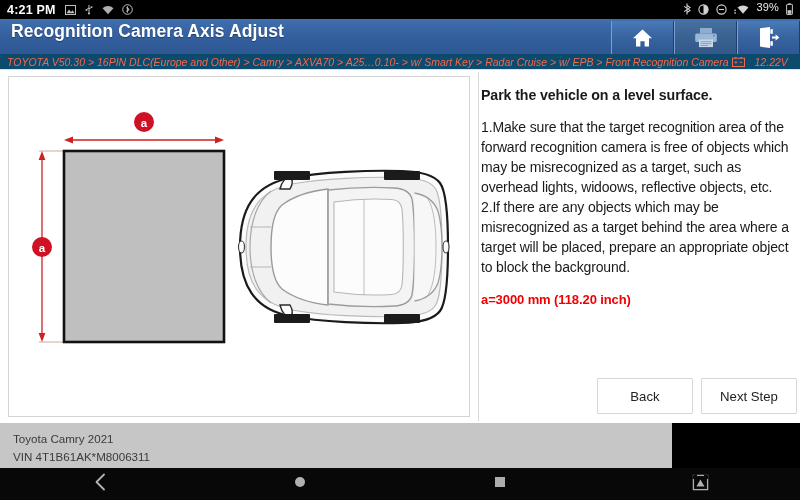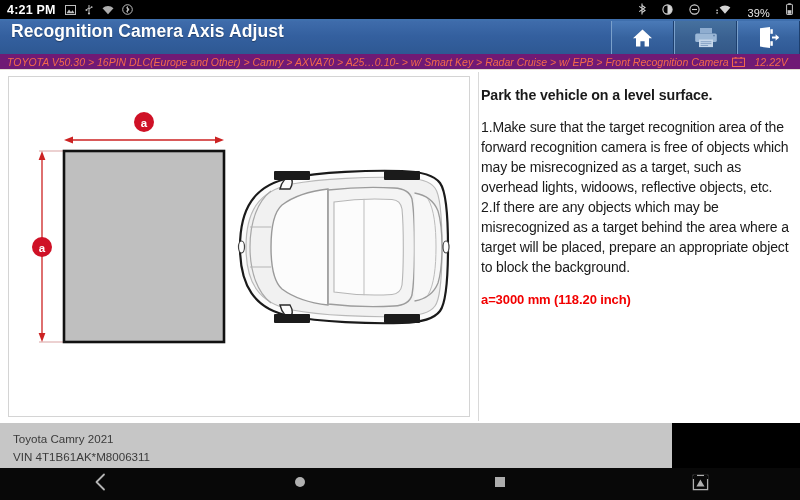--- a/index.html
+++ b/index.html
@@ -13,21 +13,21 @@
 
   
   .statusbar {
     position: absolute; left: 0; top: 0; width: 800px; height: 19px;
     background: #000; display: flex; align-items: center;
     padding: 0 7px; color: #fff;
   }
   .sb-time { font-size: 12.5px; font-weight: 700; letter-spacing: .2px; margin-right: 9px; }
   .sb-left-icons { display: flex; align-items: center; gap: 8px; }
   .sb-spacer { flex: 1; }
-  .sb-right-icons { display: flex; align-items: flex-end; gap: 16px; }
+  .sb-right-icons { display: flex; align-items: flex-start; gap: 7px; }
   .sb-pct { font-size: 11px; color: #e9e9e9; letter-spacing: .2px; }
   .sbico { display: block; opacity: .92; }
 
   
   .sb-underline {
     position: absolute; left: 0; top: 19px; width: 800px; height: 2px;
     background: #3f6fad;
   }
 
   
@@ -48,21 +48,21 @@
     border-left: 1px solid #7aa0cb; border-right: 1px solid #1d3f6e;
   }
   .tbtn.disabled {
     background: linear-gradient(180deg,#46719f 0%, #3a6191 50%, #335887 100%);
   }
   .tbtn svg { display: block; }
 
   
   .breadcrumb {
     position: absolute; left: 0; top: 54px; width: 800px; height: 16px;
-    background: #701a75;
+    background: #0c4a6e;
     display: flex; align-items: center;
     border-bottom: 1px solid #e3e0d4;
   }
   .crumb-text {
     color: #f4694b; font-size: 10.5px; font-style: italic;
     margin-left: 7px; white-space: nowrap; font-weight: 500;
   }
   .crumb-batt { margin-left: 3px; display: flex; align-items: center; }
   .crumb-volt {
     color: #f4694b; font-size: 10.5px; font-style: italic; margin-left: 10px; font-weight: 500;
@@ -332,20 +332,24 @@
 
     <div class="vdivider"></div>
 
     <div class="instructions">
       <div class="instr-head">Park the vehicle on a level surface.</div>
       <div class="instr-body">1.Make sure that the target recognition area of the forward recognition camera is free of objects which may be misrecognized as a target, such as overhead lights, widoows, reflective objects, etc.
 2.If there are any objects which may be misrecognized as a target behind the area where a target will be placed, prepare an appropriate object to block the background.</div>
       <div class="instr-note">a=3000 mm (118.20 inch)</div>
     </div>
 
+    <div class="actions">
+      <div class="abtn">Back</div>
+      <div class="abtn">Next Step</div>
+    </div>
   </div>
 
   <div class="vehinfo">
     <div class="vi-line">Toyota Camry 2021</div>
     <div class="vi-line">VIN 4T1B61AK*M8006311</div>
   </div>
 
   <div class="navbar">
     <div class="navslot">
       <span>

